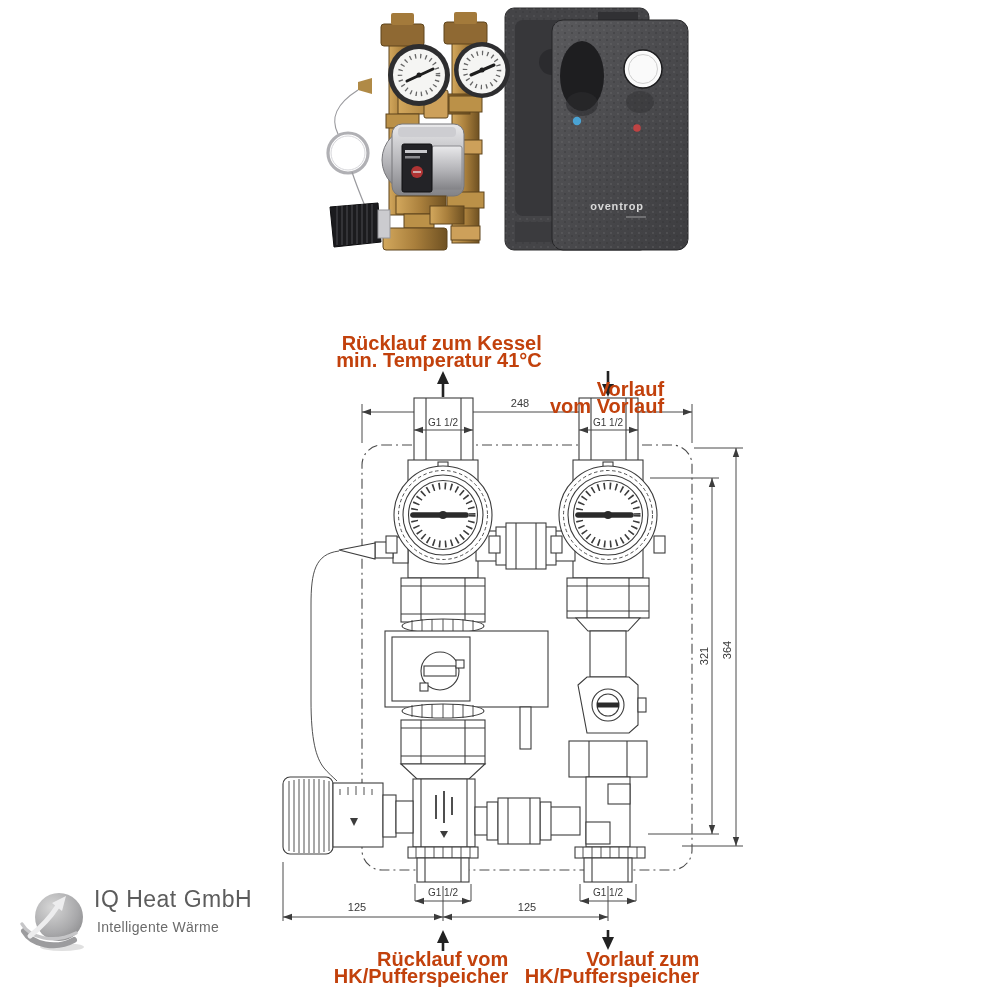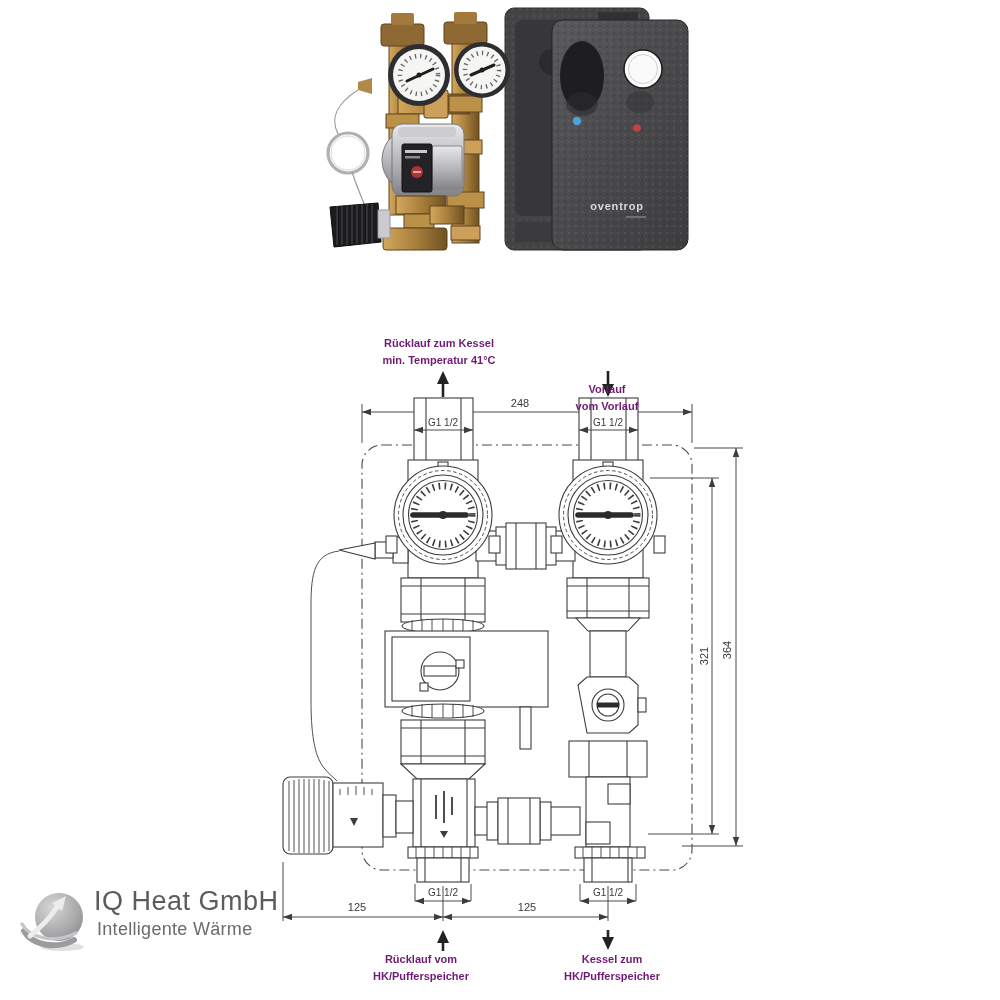--- a/index.html
+++ b/index.html
@@ -10,26 +10,26 @@
   .thrtxt{font-size:10px;fill:#3a3a3a;}
   .brandtxt{font-size:11px;fill:#d9d9d9;letter-spacing:.8px;font-weight:bold;}
   .ln{stroke:#3c3c3c;stroke-width:1.1;fill:none;}
   .wf{stroke:#3c3c3c;stroke-width:1.1;fill:#ffffff;}
   .thin{stroke:#3c3c3c;stroke-width:.9;fill:none;}
   .dim{stroke:#4a4a4a;stroke-width:1;fill:none;}
   .dd{stroke:#4a4a4a;stroke-width:1.1;fill:none;stroke-dasharray:10 4 2 4;}
   .mark{stroke:#3c3c3c;stroke-width:1.8;fill:none;}
   .arrow{fill:#222222;}
   .arrowshaft{stroke:#222222;stroke-width:2.6;fill:none;}
-  .dia-label{position:absolute;transform:translateX(-50%);text-align:center;
-     font-size:11px;font-weight:600;line-height:17px;color:#701a75;white-space:nowrap;}
+  .dia-label{position:absolute;transform:translateX(-50%);text-align:right;
+     font-size:20px;font-weight:600;line-height:17px;color:#c2410c;white-space:nowrap;}
   .dia-label span{display:block;}
-  .wm-company{position:absolute;left:94px;top:886px;font-size:27px;font-weight:400;
+  .wm-company{position:absolute;left:94px;top:886px;font-size:23px;font-weight:400;
      color:#5c5c5c;letter-spacing:.5px;}
-  .wm-tagline{position:absolute;left:97px;top:919px;font-size:18px;font-weight:400;
+  .wm-tagline{position:absolute;left:97px;top:919px;font-size:14px;font-weight:400;
      color:#6b6b6b;letter-spacing:.3px;}
 </style>
 </head>
 <body>
 
 <div class="page">
 
 <svg width="1000" height="1000" viewBox="0 0 1000 1000">
   <defs>
     <marker id="da" viewBox="0 0 10 10" refX="9.5" refY="5" markerWidth="10" markerHeight="10" orient="auto-start-reverse">
@@ -427,21 +427,21 @@
 </div>
 <div class="dia-label" style="left:607px;top:335px;margin-top:46px;">
   <span>Vorlauf</span>
   <span>vom Vorlauf</span>
 </div>
 <div class="dia-label" style="left:421px;top:951px;">
   <span>Rücklauf vom</span>
   <span>HK/Pufferspeicher</span>
 </div>
 <div class="dia-label" style="left:612px;top:951px;">
-  <span>Kessel zum</span>
+  <span>Vorlauf zum</span>
   <span>HK/Pufferspeicher</span>
 </div>
 
 
 <div class="wm-company">IQ Heat GmbH</div>
 <div class="wm-tagline">Intelligente Wärme</div>
 
 </div>
 
 </body></html>

